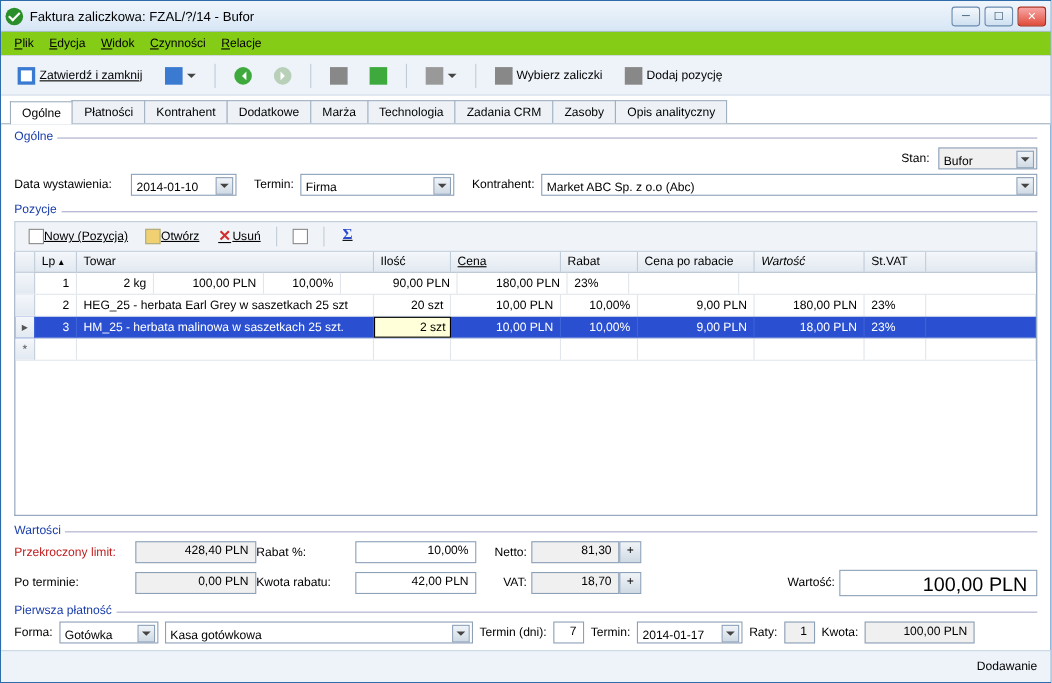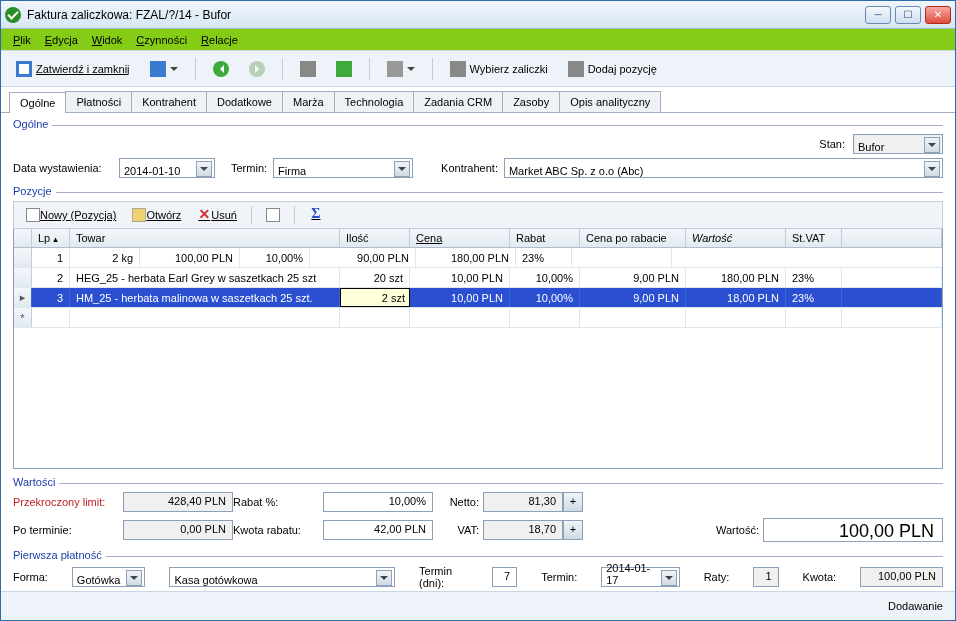--- a/index.html
+++ b/index.html
@@ -83,21 +83,21 @@
 .grow.sel { background: #2a4fd0; color: #fff; }
 .grow.sel .gc { border-right-color: #3f63d8; }
 .grow.sel .gc.ilosc { background: #ffffd9; color: #000; border: 1px solid #000; padding: 0 4px; }
 .values-grid { display: grid; grid-template-columns: 110px 110px 90px 110px 50px 80px 30px 1fr 70px 180px; align-items: center; row-gap: 6px; }
 .values-grid .lbl { padding-right: 4px; }
 .values-grid .red { color: #c02020; }
 .numbox { height: 20px; border: 1px solid #8ca0b8; background: #f0f0f0; text-align: right; padding: 2px 6px; }
 .numbox.white { background: #fff; }
 .plusbtn { width: 20px; height: 20px; border: 1px solid #8ca0b8; background: linear-gradient(#f0f4f8,#d0dae4); text-align: center; cursor: pointer; line-height: 16px; }
 .bigval { height: 24px; border: 1px solid #8ca0b8; background: #fff; text-align: right; padding: 2px 8px; font-size: 18px; }
-.payrow { display: flex; align-items: center; gap: 24px; }
+.payrow { display: flex; align-items: center; gap: 6px; }
 .statusbar { height: 22px; border-top: 1px solid #c9d6e4; background: #eef3f9; display: flex; align-items: center; justify-content: flex-end; padding: 14px 12px; }
 </style>
 </head>
 <body>
 
 <div class="window">
 
   <div class="titlebar">
     <span class="icon"></span>
     <span class="title">Faktura zaliczkowa: FZAL/?/14 - Bufor</span>
@@ -183,21 +183,21 @@
         <label class="lbl" style="width:100px;">Data wystawienia:</label>
         <div class="dd" style="width:96px;">
             <span class="val">2014-01-10</span>
             <span class="btn"></span>
           </div>
         <label class="lbl" style="margin-left:10px;">Termin:</label>
         <div class="dd" style="width:140px;">
             <span class="val">Firma</span>
             <span class="btn"></span>
           </div>
-        <label class="lbl" style="margin-left:22px;">Kontrahent:</label>
+        <label class="lbl" style="margin-left:10px;">Kontrahent:</label>
         <div class="dd" style="flex:1;">
             <span class="val">Market ABC Sp. z o.o (Abc)</span>
             <span class="btn"></span>
           </div>
       </div>
     </div>
 
     <div class="fieldset" style="flex:1;display:flex;flex-direction:column;">
       <span class="legend">Pozycje</span>
       <div class="positions-toolbar">

